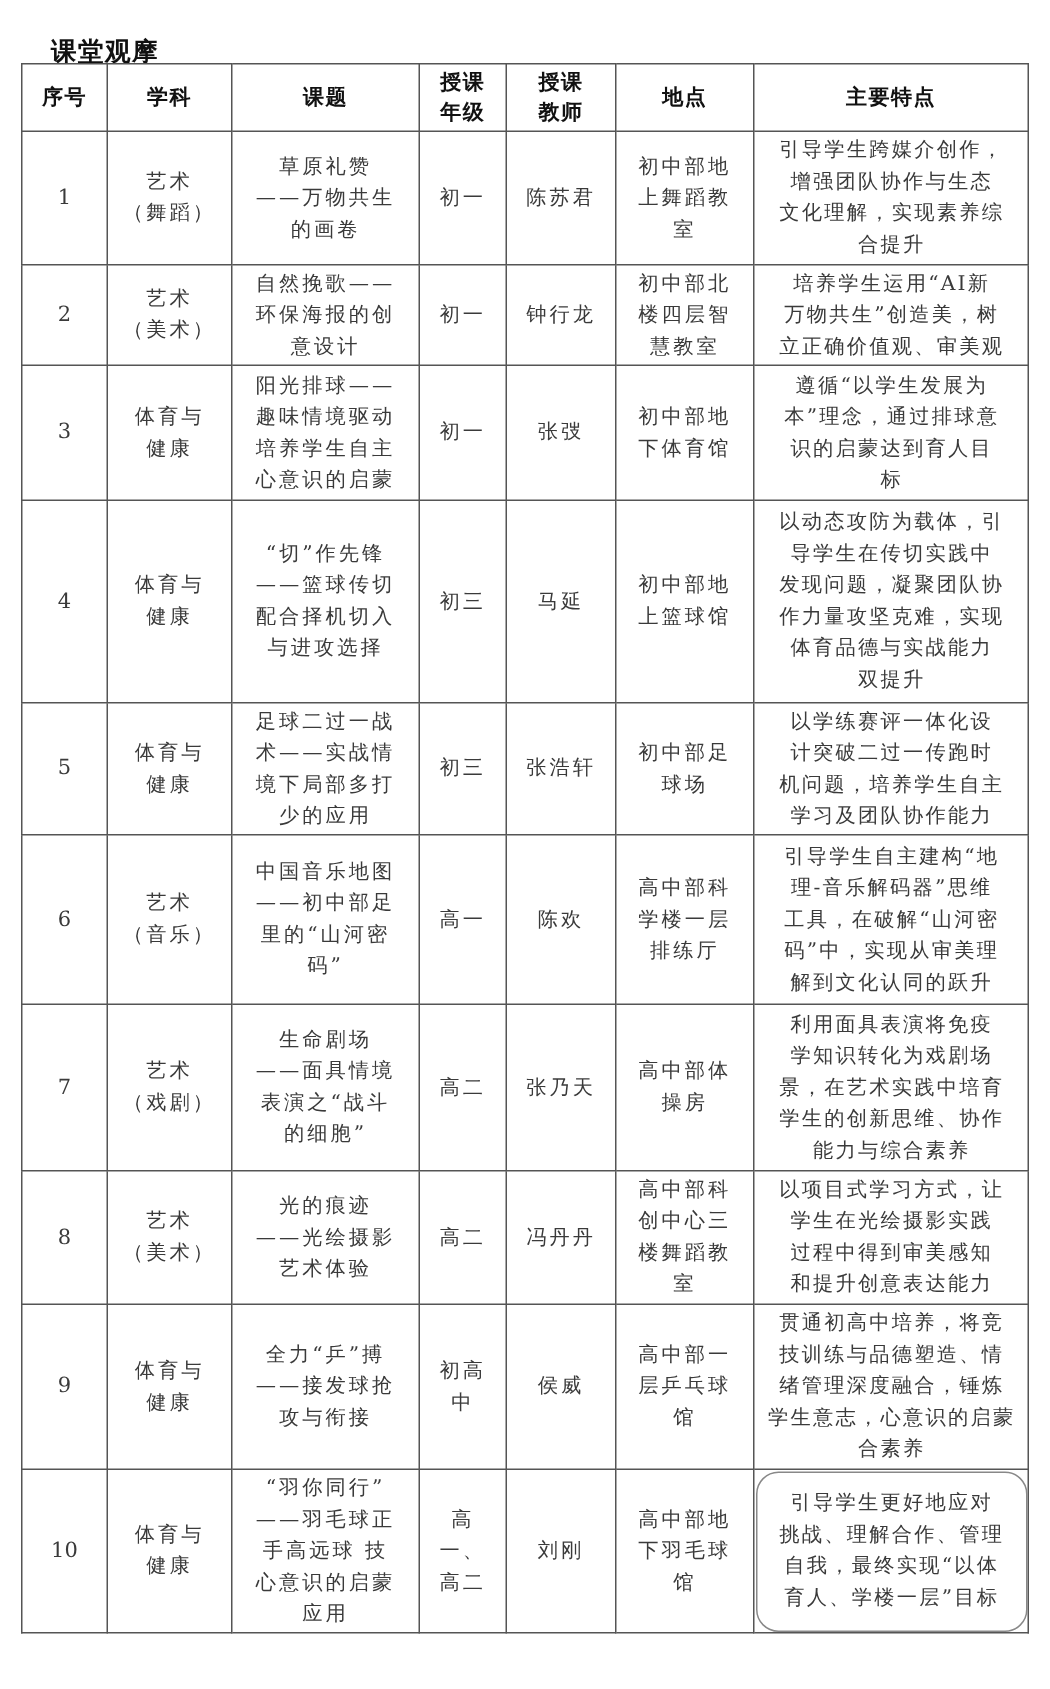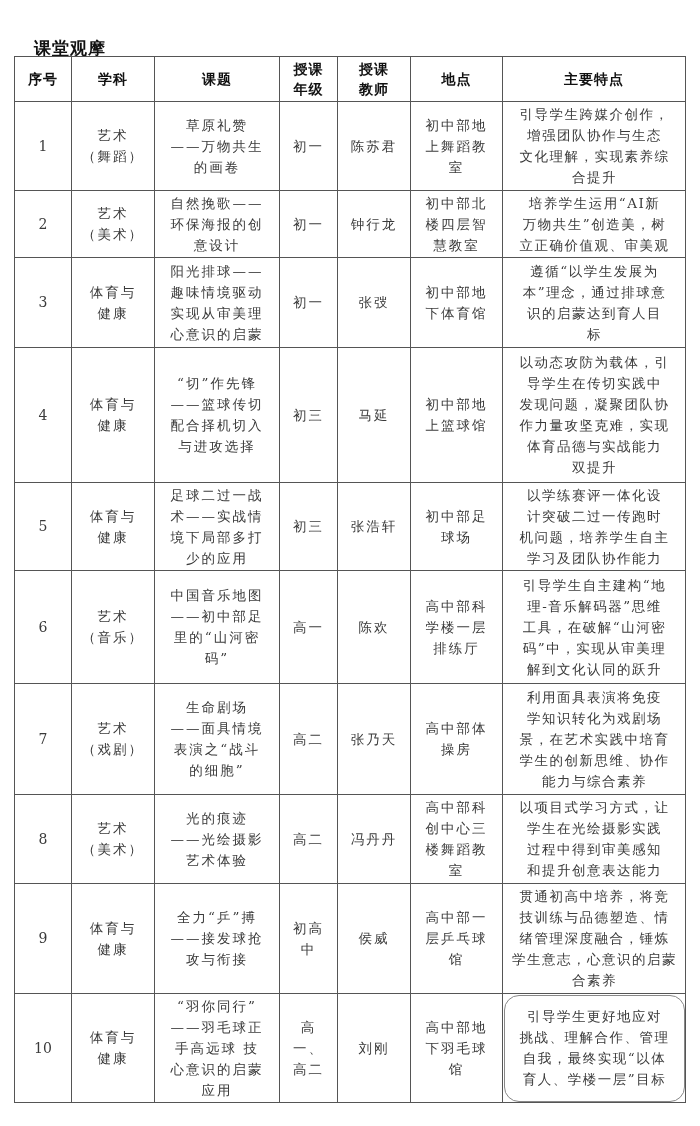--- a/index.html
+++ b/index.html
@@ -1,20 +1,20 @@
 <!DOCTYPE html>
 <html><head>
 <meta charset="utf-8">
 <style>
   html, body { margin: 0; padding: 0; background: #ffffff; }
   body { width: 700px; height: 1126px; position: relative; overflow: hidden;
          font-family: "DejaVu Serif", "Liberation Serif", serif; color: #333; }
   .title { position: absolute; left: 34px; top: 23px; font-size: 17px; font-weight: bold;
-           color: #111; letter-spacing: 1px; margin-top: 14px; }
-  table.obs { position: absolute; left: 14px; top: 56px; border-collapse: collapse;
+           color: #111; letter-spacing: 1px; }
+  table.obs { position: absolute; left: 14px; top: 42px; border-collapse: collapse;
               table-layout: fixed; width: 671px; }
   table.obs th, table.obs td { border: 1px solid #555; padding: 0 4px; vertical-align: middle;
               text-align: center; font-size: 13.5px; line-height: 21px; color: #3a3a3a;
               letter-spacing: 2px; }
   table.obs th { font-weight: bold; color: #111; font-size: 14px; line-height: 20px; height: 44px;
                  letter-spacing: 1px; }
   table.obs td.idx { font-size: 14px; letter-spacing: 0; }
   table.obs td.feat { text-align: center; padding: 0 4px 0 5px; letter-spacing: 1.5px; }
   table.obs td.feat.inset { outline: 1px solid #888; outline-offset: -2px; border-radius: 16px; }
   .ln { display: block; white-space: nowrap; }
@@ -107,21 +107,21 @@
       </tr>
       <tr style="height: 90px;">
         <td class="idx">3</td>
         <td>
           <span class="ln">体育与</span>
           <span class="ln">健康</span>
         </td>
         <td>
           <span class="ln">阳光排球——</span>
           <span class="ln">趣味情境驱动</span>
-          <span class="ln">实现从审美理</span>
+          <span class="ln">培养学生自主</span>
           <span class="ln">心意识的启蒙</span>
         </td>
         <td>
           <span class="ln">初一</span>
         </td>
         <td>张弢</td>
         <td>
           <span class="ln">初中部地</span>
           <span class="ln">下体育馆</span>
         </td>

